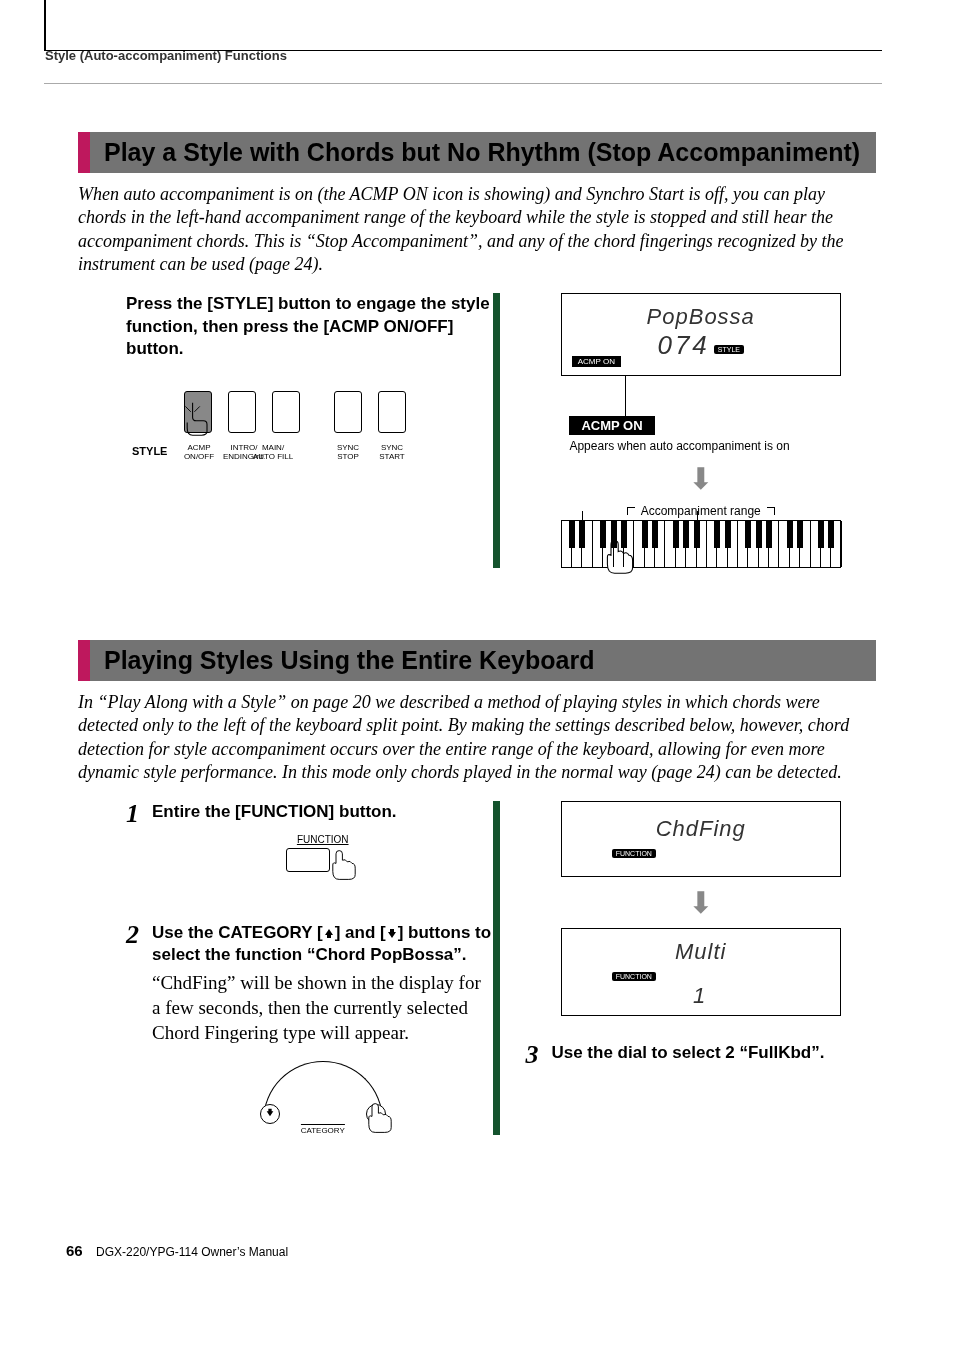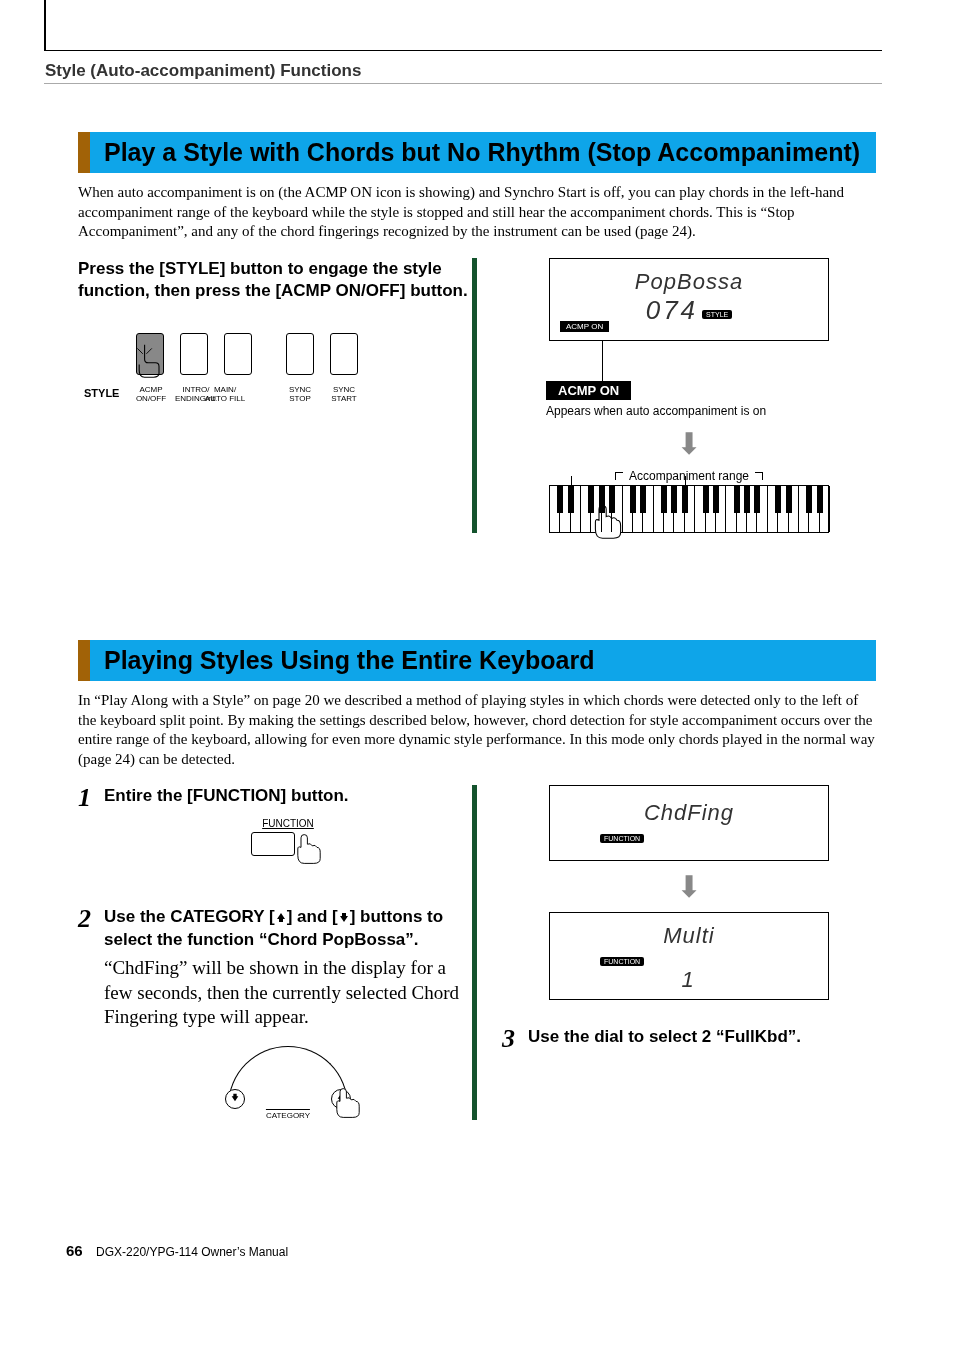--- a/index.html
+++ b/index.html
@@ -23,60 +23,62 @@
     position: absolute;
     left: 44px;
     top: 50px;
     width: 838px;
     height: 1px;
     background: #000;
   }
   .header-title {
     position: absolute;
     left: 45px;
-    top: 61px;
+    top: 48px;
     font-family: Arial, sans-serif;
     font-weight: bold;
-    font-size: 17px;
+    font-size: 13px;
     color: #333;
   }
   .header-underline {
     position: absolute;
     left: 44px;
     top: 83px;
     width: 838px;
     height: 1px;
     background: #aaa;
   }
   .section-heading {
-    background: #0ea5e9;
-    border-left: 12px solid #a16207;
+    background: #737373;
+    border-left: 12px solid #be185d;
     padding: 6px 14px;
     font-family: Arial, "Helvetica Neue", sans-serif;
     font-weight: bold;
     font-size: 25px;
     color: #000;
     margin-left: 78px;
     margin-right: 78px;
   }
   .sec1 { position: absolute; top: 132px; left: 0; right: 0; }
   .sec2 { position: absolute; top: 640px; left: 0; right: 0; }
   .body-text {
-    font-size: 15px;
+    font-size: 18px;
     line-height: 1.3;
     margin: 10px 78px 0 78px;
+    font-style: italic;
   }
   .cols {
     display: flex;
     margin: 16px 78px 0 78px;
     gap: 0;
   }
   .col-left {
     width: 50%;
-    border-right: 5px solid #14532d;
+    border-right: 7px solid #14532d;
+    margin-left: 48px;
   }
   .col-right {
     width: 50%;
     padding-left: 25px;
   }
   .instr {
     font-family: Arial, sans-serif;
     font-weight: bold;
     font-size: 17px;
     line-height: 1.35;

